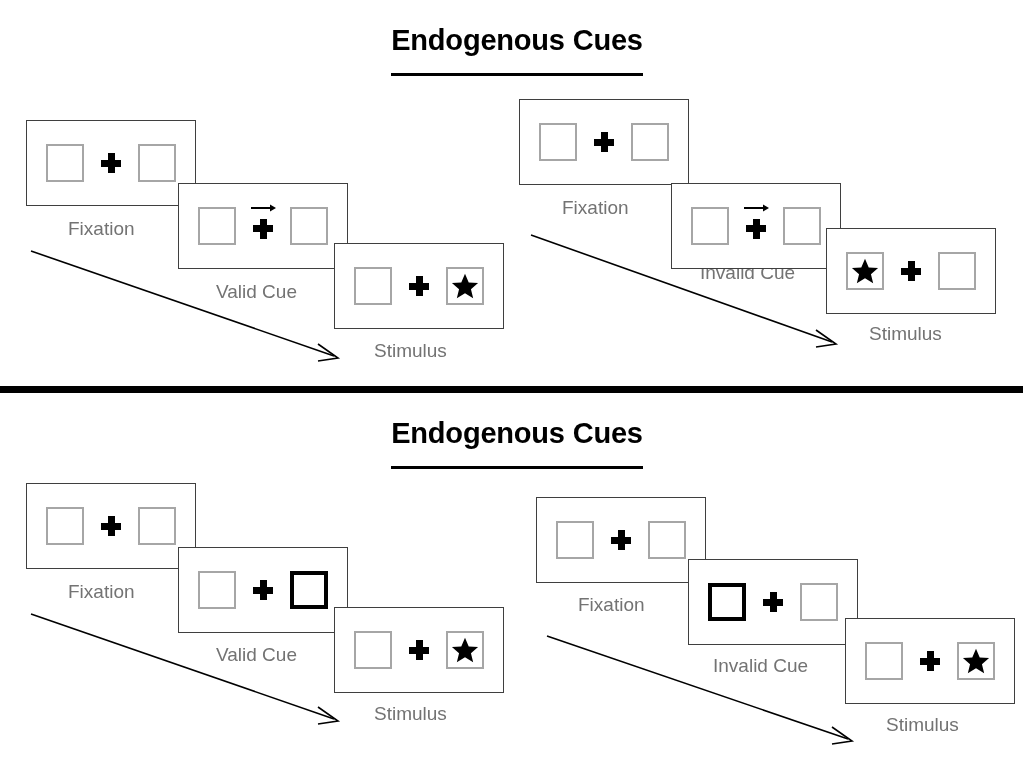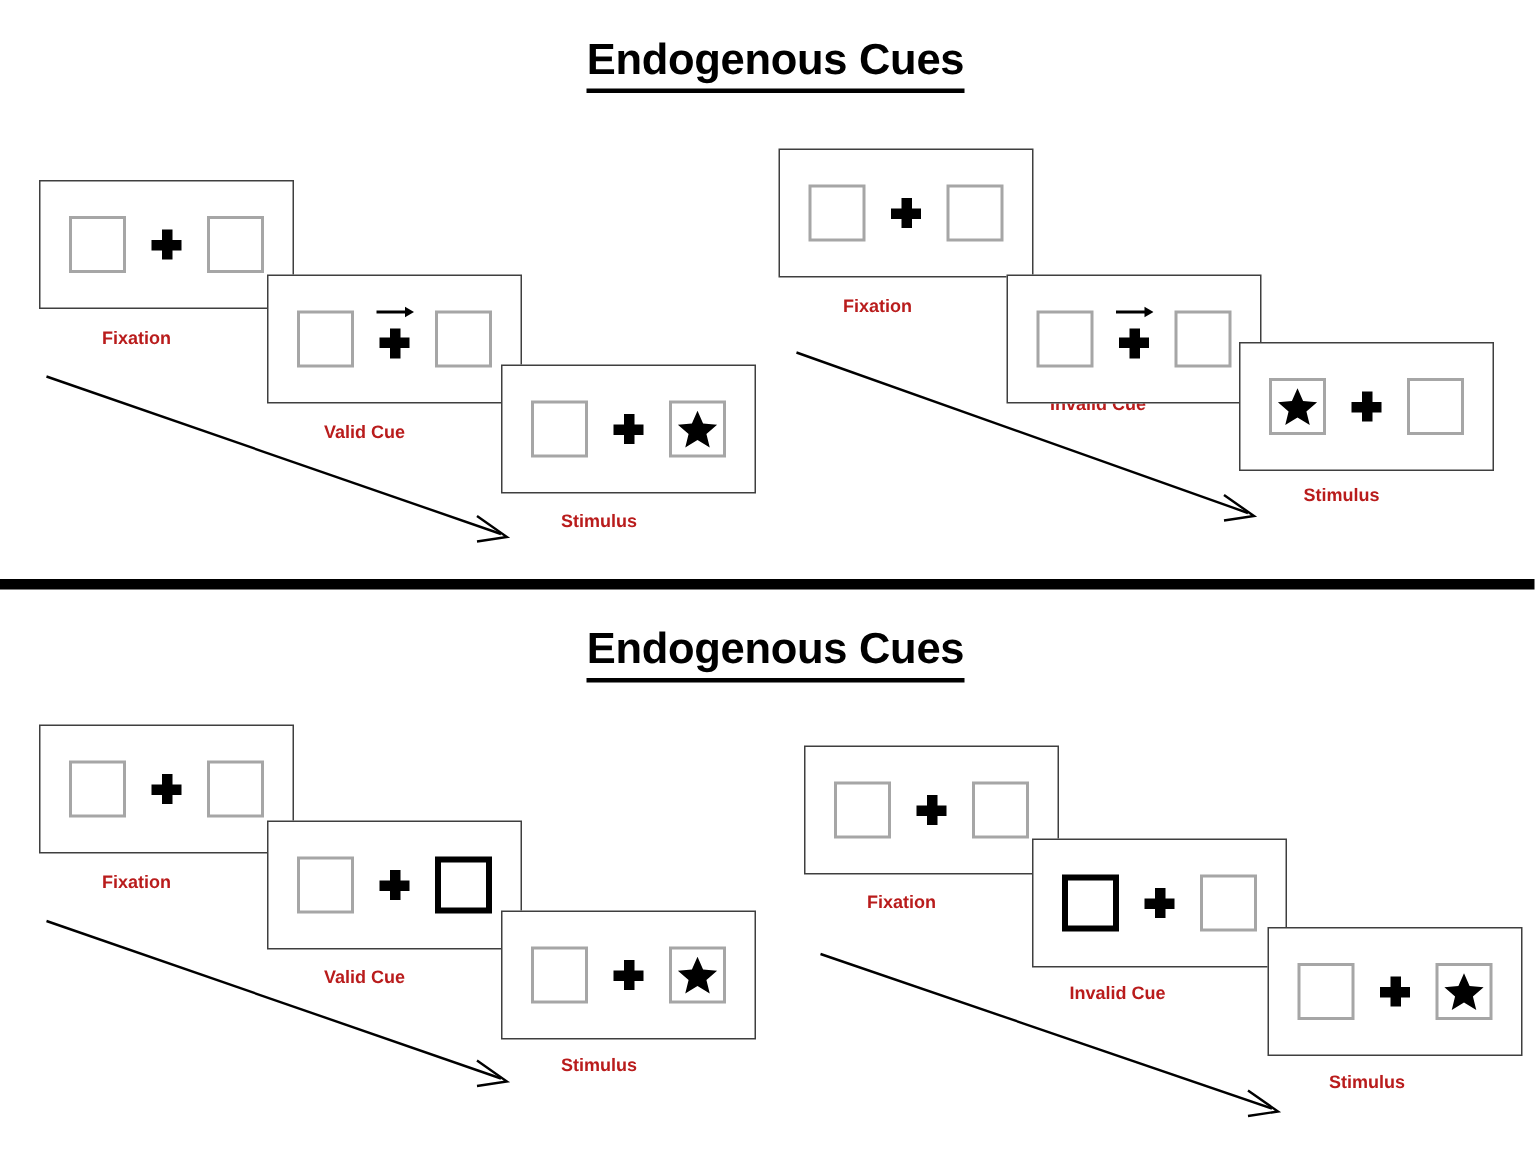--- a/index.html
+++ b/index.html
@@ -21,21 +21,21 @@
     left: 0;
     width: 1023px;
     text-align: center;
     font-size: 29px;
     font-weight: bold;
     color: #000000;
     letter-spacing: -0.2px;
   }
   .section-title span {
     border-bottom: 3px solid #000000;
-    padding-bottom: 2px;
+    padding-bottom: 16px;
     display: inline-block;
     margin-left: 11px;
   }
 
   
   .divider {
     position: absolute;
     left: 0;
     width: 1023px;
     height: 7px;
@@ -127,23 +127,23 @@
   
   .star {
     width: 28px;
     height: 28px;
     display: block;
   }
 
   
   .stage-label {
     position: absolute;
-    font-size: 12px;
-    font-weight: bold;
-    color: #b91c1c;
+    font-size: 19px;
+    font-weight: normal;
+    color: #737373;
     white-space: nowrap;
   }
 
   
   .flow-arrow {
     position: absolute;
     overflow: visible;
   }
 </style>
 </head>

